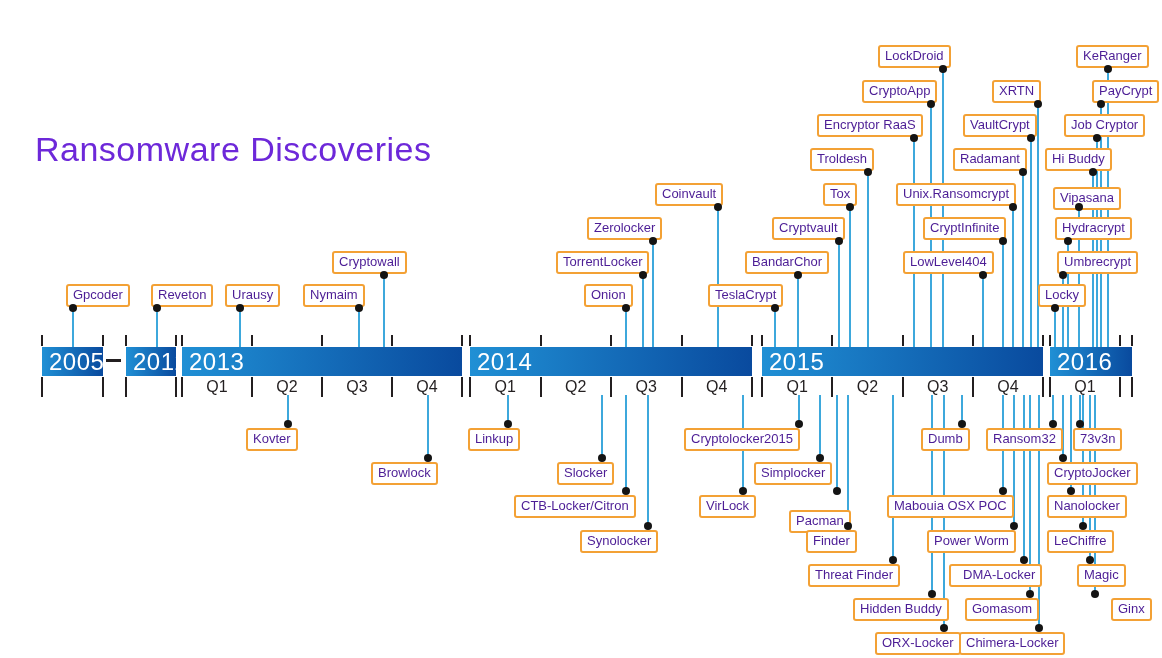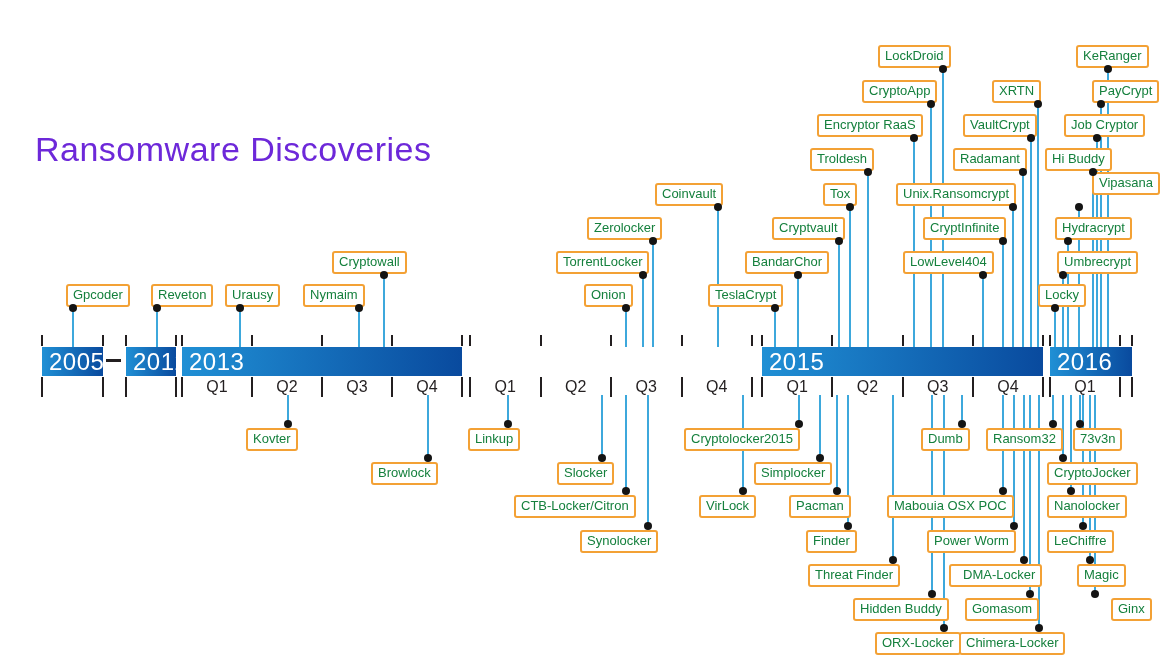--- a/index.html
+++ b/index.html
@@ -15,21 +15,21 @@
   .yearlabel{color:#ffffff;font-size:24px;padding-left:7px;line-height:1;letter-spacing:0.5px;}
   .tick{position:absolute;width:2px;background:#231F20;z-index:2;}
   .qlabel{
     position:absolute;transform:translateX(-50%);font-size:16px;color:#231F20;
     white-space:nowrap;z-index:2;
   }
   .dash{position:absolute;background:#231F20;z-index:2;}
   .evline{position:absolute;width:2px;background:#3DA8DC;z-index:1;}
   .evbox{
     position:absolute;background:#ffffff;border:2px solid #F3A135;border-radius:3px;
-    padding:1px 5px 2px 5px;font-size:13px;color:#15803d;white-space:nowrap;z-index:3;
+    padding:1px 5px 2px 5px;font-size:13px;color:#4c1d95;white-space:nowrap;z-index:3;
     line-height:16px;
   }
   .evdot{position:absolute;width:8px;height:8px;border-radius:50%;background:#141414;z-index:4;}
 </style>
 </head>
 <body>
 
 <div id="canvas">
   <div class="title">Ransomware Discoveries</div>
 <div class="segment" style="left: 42px; top: 347px; width: 61px; height: 29px; background: linear-gradient(90deg, rgb(32, 144, 213) 0%, rgb(9, 74, 158) 100%);">
@@ -56,20 +56,23 @@
     <div class="tick" style="left: 251px; top: 335px; height: 11px;"></div>
     <div class="tick" style="left: 251px; top: 377px; height: 20px;"></div>
     <div class="tick" style="left: 321px; top: 335px; height: 11px;"></div>
     <div class="tick" style="left: 321px; top: 377px; height: 20px;"></div>
     <div class="tick" style="left: 391px; top: 335px; height: 11px;"></div>
     <div class="tick" style="left: 391px; top: 377px; height: 20px;"></div>
     <div class="qlabel" style="left: 217px; top: 378px;">Q1</div>
     <div class="qlabel" style="left: 287px; top: 378px;">Q2</div>
     <div class="qlabel" style="left: 357px; top: 378px;">Q3</div>
     <div class="qlabel" style="left: 427px; top: 378px;">Q4</div>
+    <div class="segment" style="left: 470px; top: 347px; width: 282px; height: 29px; background: linear-gradient(90deg, rgb(32, 144, 213) 0%, rgb(9, 74, 158) 100%);">
+      <div class="yearlabel">2014</div>
+    </div>
     <div class="tick" style="left: 469px; top: 335px; height: 11px;"></div>
     <div class="tick" style="left: 469px; top: 377px; height: 20px;"></div>
     <div class="tick" style="left: 751px; top: 335px; height: 11px;"></div>
     <div class="tick" style="left: 751px; top: 377px; height: 20px;"></div>
     <div class="tick" style="left: 539.5px; top: 335px; height: 11px;"></div>
     <div class="tick" style="left: 539.5px; top: 377px; height: 20px;"></div>
     <div class="tick" style="left: 610px; top: 335px; height: 11px;"></div>
     <div class="tick" style="left: 610px; top: 377px; height: 20px;"></div>
     <div class="tick" style="left: 680.5px; top: 335px; height: 11px;"></div>
     <div class="tick" style="left: 680.5px; top: 377px; height: 20px;"></div>
@@ -180,21 +183,21 @@
     <div class="evline" style="left: 1100px; top: 104px; height: 243px;"></div>
     <div class="evbox" style="left: 1092px; top: 80px;">PayCrypt</div>
     <div class="evdot" style="left: 1097px; top: 100px;"></div>
     <div class="evline" style="left: 1096px; top: 138px; height: 209px;"></div>
     <div class="evbox" style="left: 1064px; top: 114px;">Job Cryptor</div>
     <div class="evdot" style="left: 1093px; top: 134px;"></div>
     <div class="evline" style="left: 1092px; top: 172px; height: 175px;"></div>
     <div class="evbox" style="left: 1045px; top: 148px;">Hi Buddy</div>
     <div class="evdot" style="left: 1089px; top: 168px;"></div>
     <div class="evline" style="left: 1078px; top: 207px; height: 140px;"></div>
-    <div class="evbox" style="left: 1053px; top: 172px; margin-left: 39px;">Vipasana</div>
+    <div class="evbox" style="left: 1053px; top: 187px;">Vipasana</div>
     <div class="evdot" style="left: 1075px; top: 203px;"></div>
     <div class="evline" style="left: 1067px; top: 241px; height: 106px;"></div>
     <div class="evbox" style="left: 1055px; top: 217px;">Hydracrypt</div>
     <div class="evdot" style="left: 1064px; top: 237px;"></div>
     <div class="evline" style="left: 1062px; top: 275px; height: 72px;"></div>
     <div class="evbox" style="left: 1057px; top: 251px;">Umbrecrypt</div>
     <div class="evdot" style="left: 1059px; top: 271px;"></div>
     <div class="evline" style="left: 1054px; top: 308px; height: 39px;"></div>
     <div class="evbox" style="left: 1038px; top: 284px;">Locky</div>
     <div class="evdot" style="left: 1051px; top: 304px;"></div>
@@ -219,21 +222,21 @@
     <div class="evline" style="left: 742px; top: 395px; height: 96px;"></div>
     <div class="evbox" style="left: 699px; top: 495px;">VirLock</div>
     <div class="evdot" style="left: 739px; top: 487px;"></div>
     <div class="evline" style="left: 798px; top: 395px; height: 29px;"></div>
     <div class="evbox" style="left: 684px; top: 428px;">Cryptolocker2015</div>
     <div class="evdot" style="left: 795px; top: 420px;"></div>
     <div class="evline" style="left: 819px; top: 395px; height: 63px;"></div>
     <div class="evbox" style="left: 754px; top: 462px;">Simplocker</div>
     <div class="evdot" style="left: 816px; top: 454px;"></div>
     <div class="evline" style="left: 836px; top: 395px; height: 96px;"></div>
-    <div class="evbox" style="left: 789px; top: 495px;">Pacman</div>
+    <div class="evbox" style="left: 789px; top: 510px;">Pacman</div>
     <div class="evdot" style="left: 833px; top: 487px;"></div>
     <div class="evline" style="left: 847px; top: 395px; height: 131px;"></div>
     <div class="evbox" style="left: 806px; top: 530px;">Finder</div>
     <div class="evdot" style="left: 844px; top: 522px;"></div>
     <div class="evline" style="left: 892px; top: 395px; height: 165px;"></div>
     <div class="evbox" style="left: 808px; top: 564px;">Threat Finder</div>
     <div class="evdot" style="left: 889px; top: 556px;"></div>
     <div class="evline" style="left: 931px; top: 395px; height: 199px;"></div>
     <div class="evbox" style="left: 853px; top: 598px;">Hidden Buddy</div>
     <div class="evdot" style="left: 928px; top: 590px;"></div>

